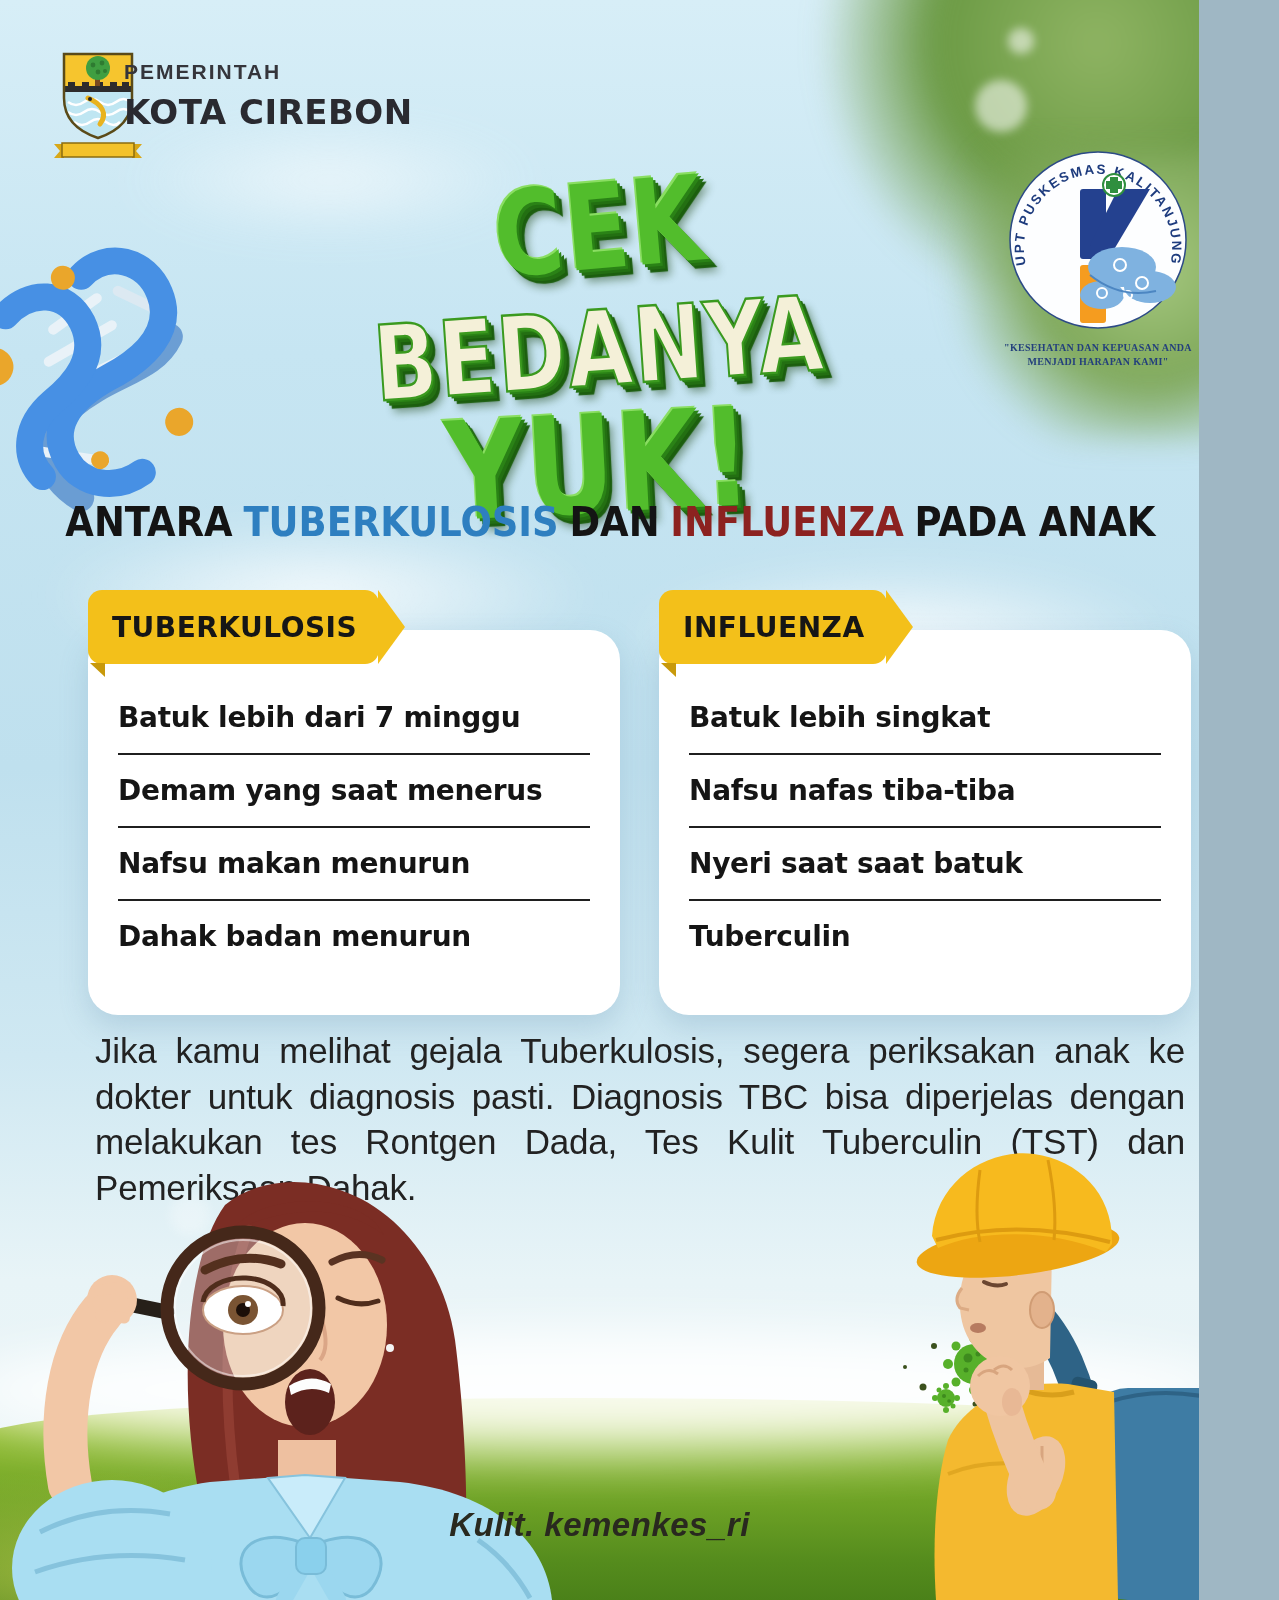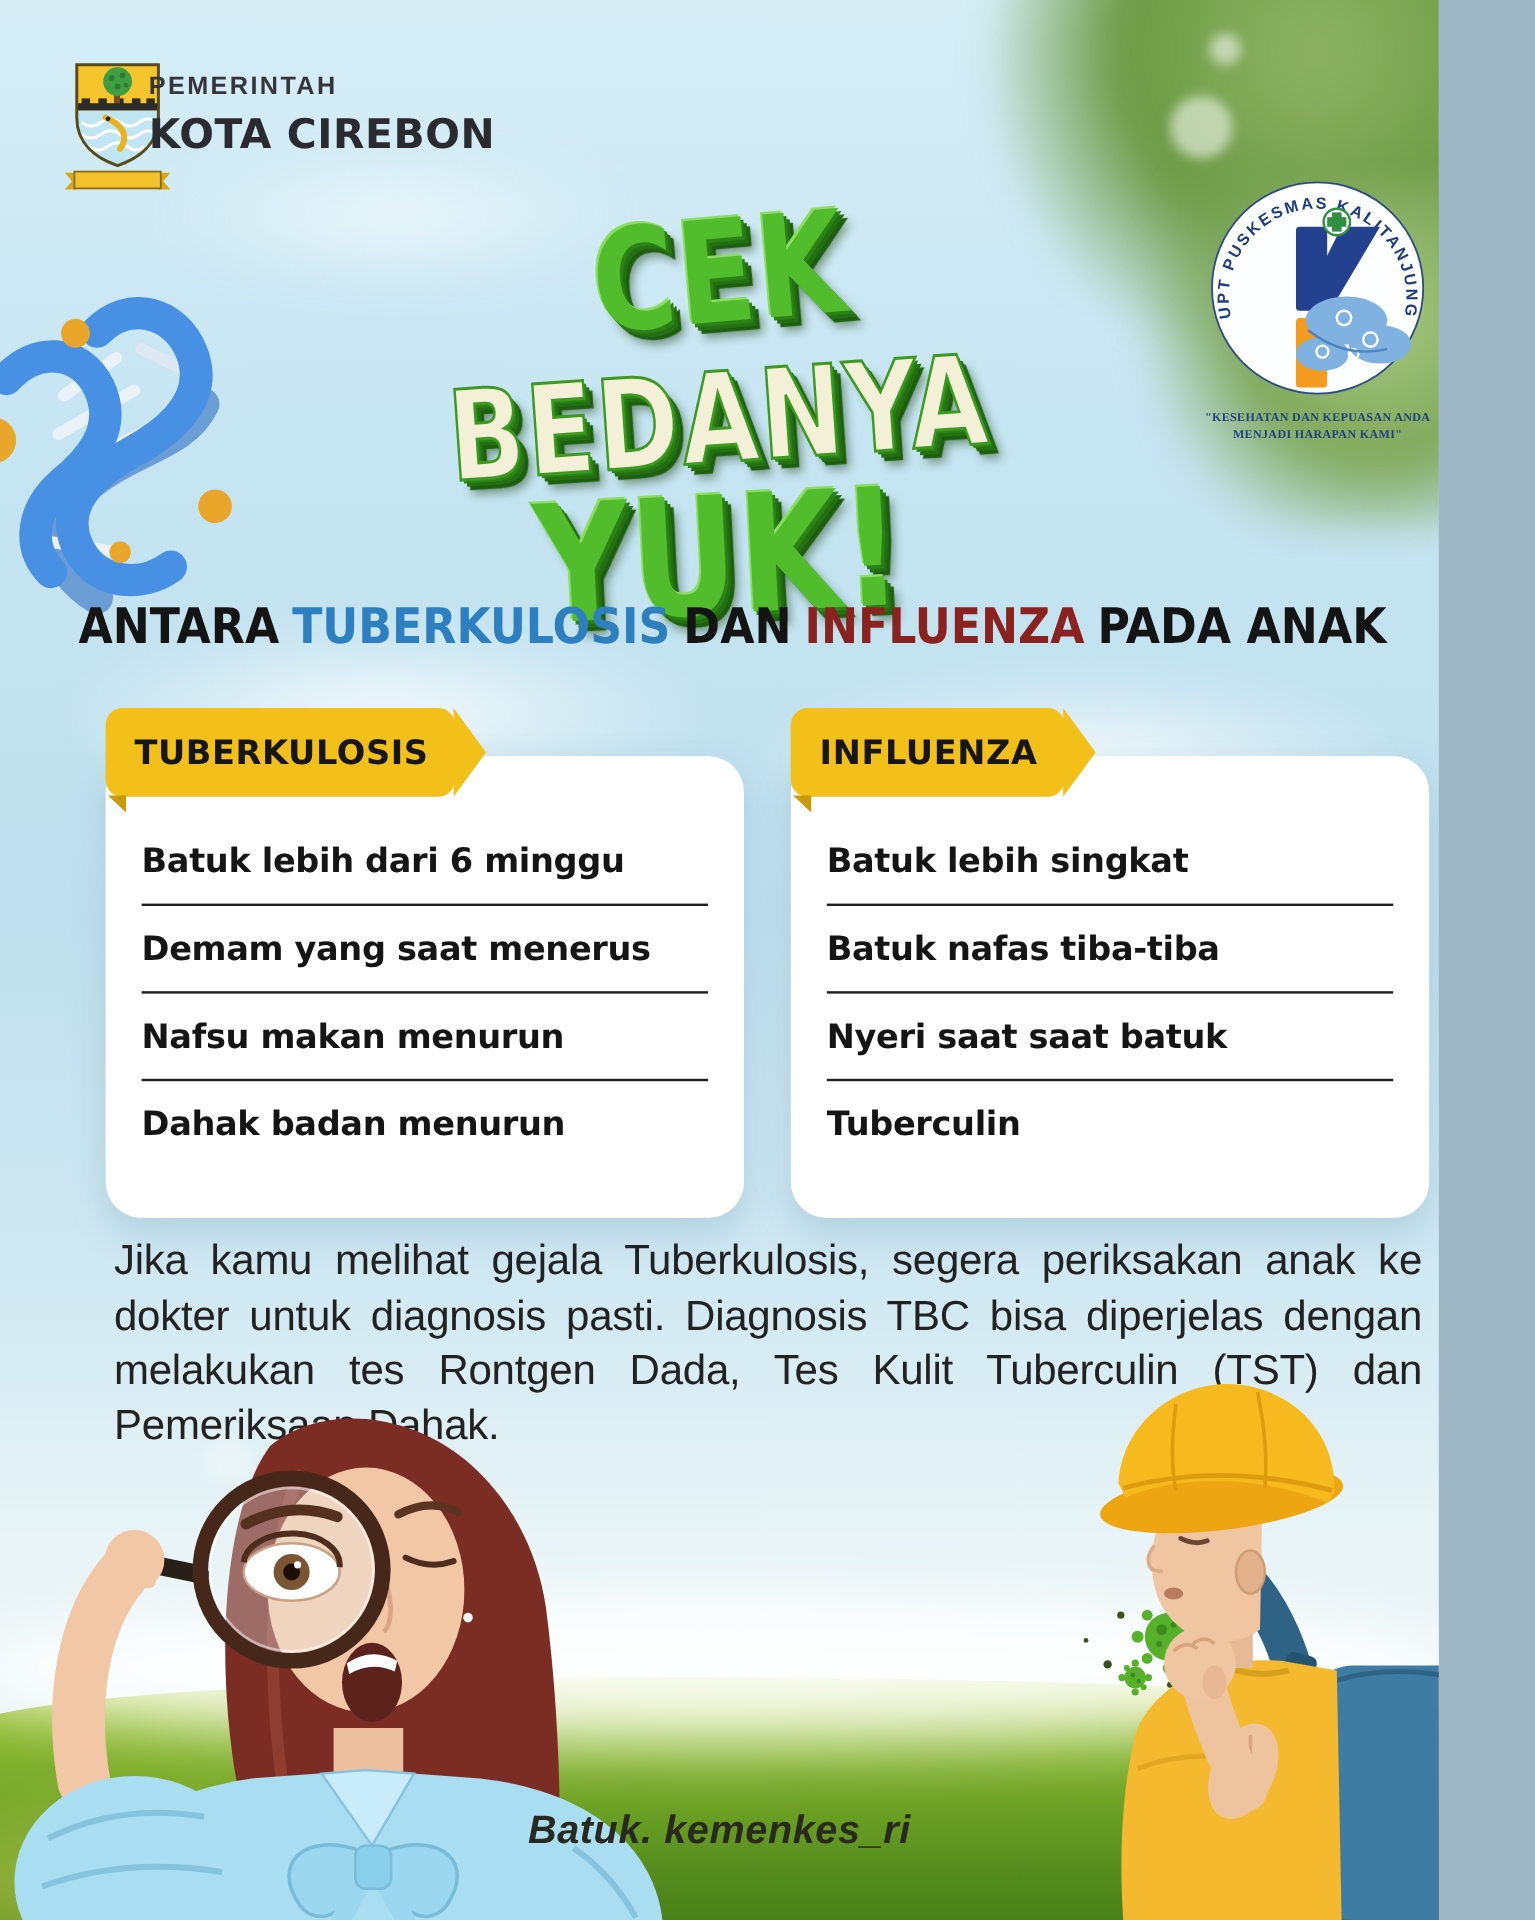--- a/index.html
+++ b/index.html
@@ -160,38 +160,38 @@
 
   <div class="subtitle">
     <span class="w">ANTARA</span><span class="w st-blue">TUBERKULOSIS</span><span class="w">DAN</span><span class="w st-red">INFLUENZA</span><span class="w">PADA ANAK</span>
   </div>
 
   <div class="card left">
     <div class="banner">
       <span class="banner-label">TUBERKULOSIS</span>
     </div>
     <div class="card-items">
-      <div class="item">Batuk lebih dari 6 minggu</div>
+      <div class="item">Batuk lebih dari 7 minggu</div>
       <div class="divider"></div>
       <div class="item">Demam yang saat menerus</div>
       <div class="divider"></div>
       <div class="item">Nafsu makan menurun</div>
       <div class="divider"></div>
       <div class="item">Dahak badan menurun</div>
     </div>
   </div>
 
   <div class="card right">
     <div class="banner">
       <span class="banner-label">INFLUENZA</span>
     </div>
     <div class="card-items">
       <div class="item">Batuk lebih singkat</div>
       <div class="divider"></div>
-      <div class="item">Batuk nafas tiba-tiba</div>
+      <div class="item">Nafsu nafas tiba-tiba</div>
       <div class="divider"></div>
       <div class="item">Nyeri saat saat batuk</div>
       <div class="divider"></div>
       <div class="item">Tuberculin</div>
     </div>
   </div>
 
   <div class="advice">Jika kamu melihat gejala Tuberkulosis, segera periksakan anak ke dokter untuk diagnosis pasti. Diagnosis TBC bisa diperjelas dengan melakukan tes Rontgen Dada, Tes Kulit Tuberculin (TST) dan Pemeriksaan Dahak.</div>
 
   <div class="grass"></div>
@@ -319,15 +319,15 @@
       <path d="M104,312 L102,352 M114,306 L113,354 M124,306 L124,350" stroke="#d8a57f" stroke-width="3" fill="none"></path>
       <path d="M120,352 C104,322 92,290 84,262" stroke="#eec49f" stroke-width="36" stroke-linecap="round" fill="none"></path>
       <g>
         <circle cx="82" cy="246" r="30" fill="#f0c6a2"></circle>
         <path d="M60,236 q10,-10 20,-2 M76,230 q10,-8 18,0" stroke="#d8a57f" stroke-width="3" fill="none"></path>
         <ellipse cx="94" cy="262" rx="10" ry="14" fill="#e8b895"></ellipse>
       </g>
     </g>
   </svg>
 
-  <div class="footer">Batuk. kemenkes_ri</div>
+  <div class="footer">Kulit. kemenkes_ri</div>
 
 </div>
 
 </body></html>

